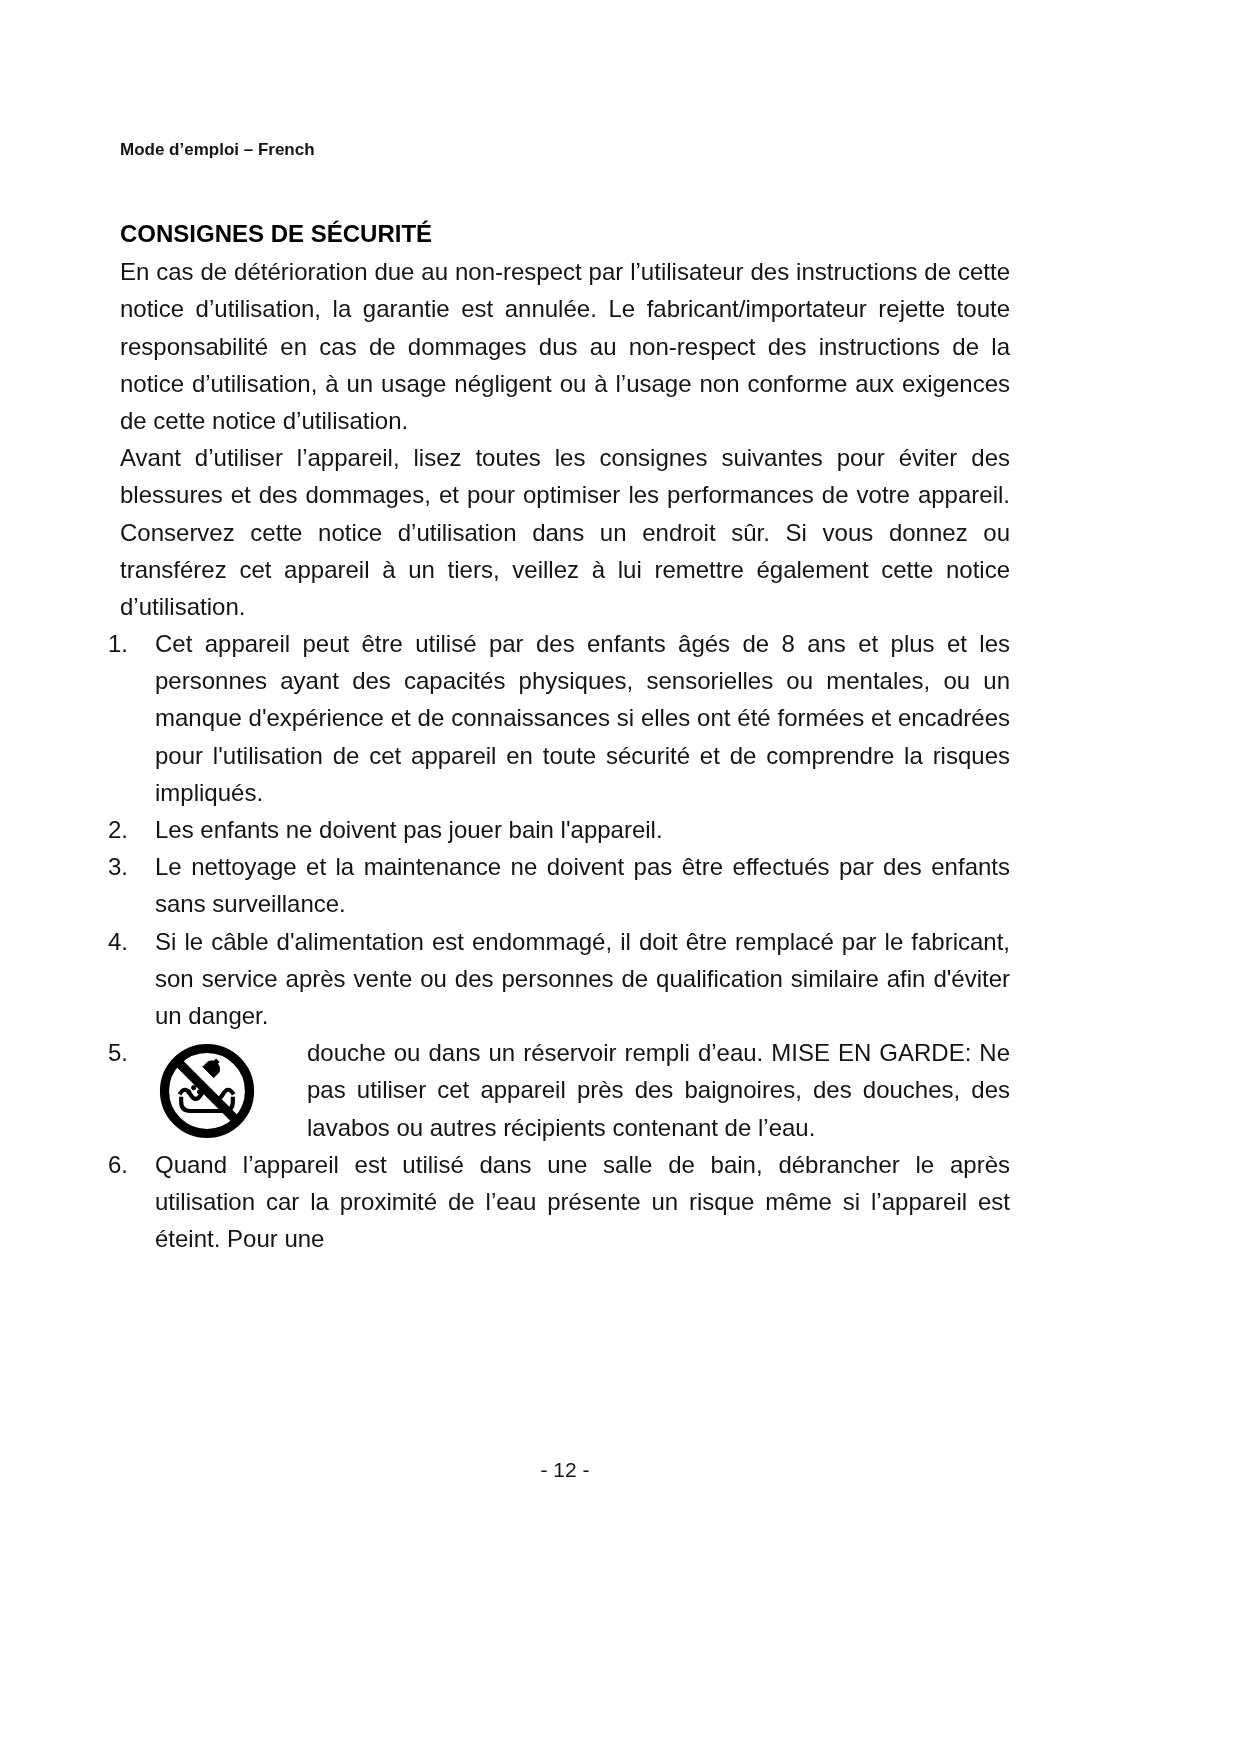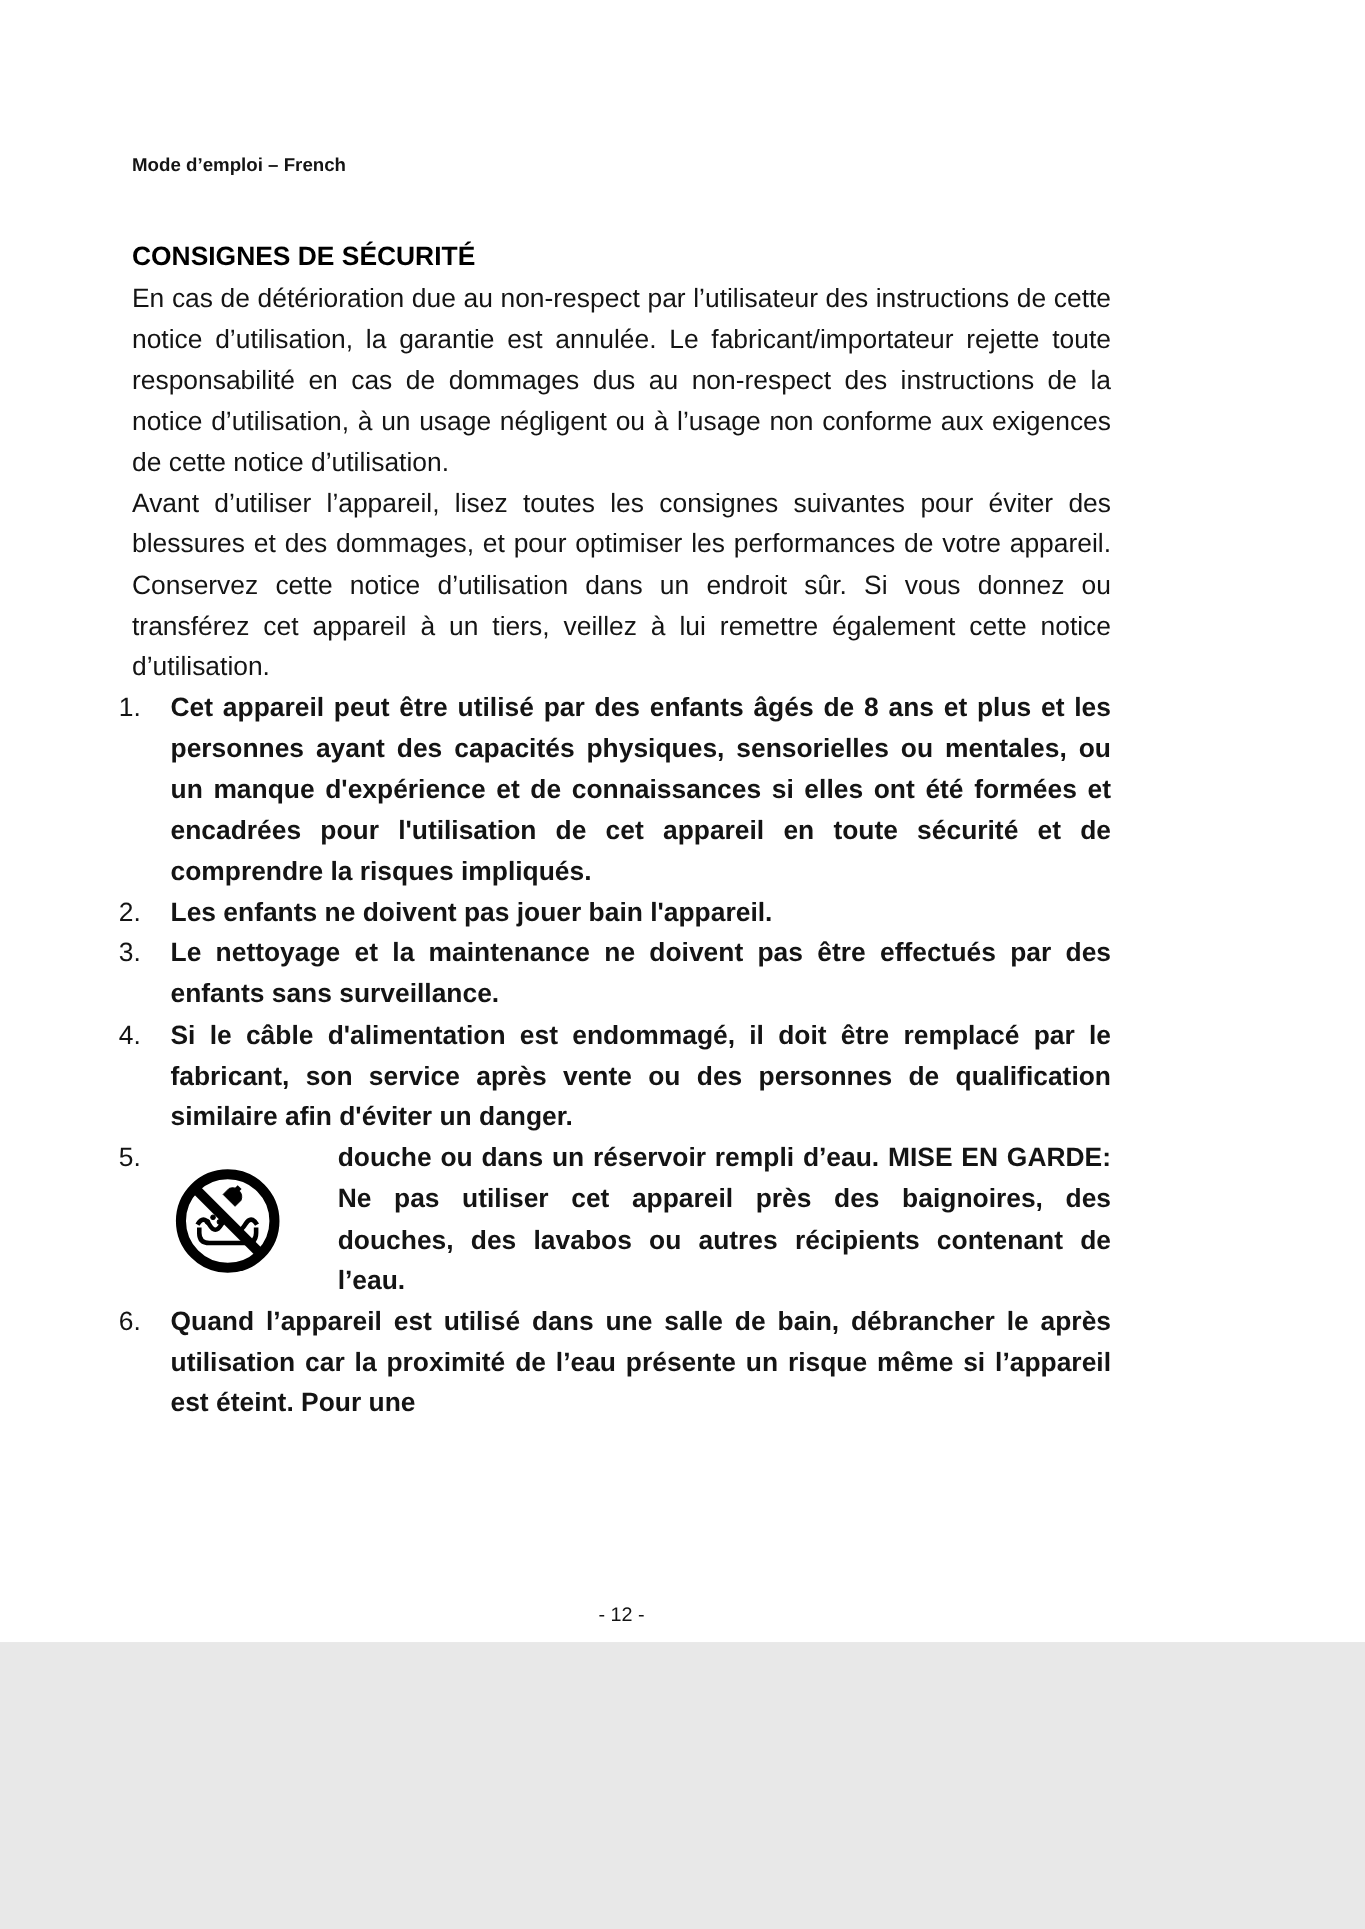--- a/index.html
+++ b/index.html
@@ -2,21 +2,21 @@
 <html><head>
 <meta charset="utf-8">
 <style>
   * { margin: 0; padding: 0; box-sizing: border-box; }
   html, body { background: #e8e8e8; }
   body { font-family: "Liberation Sans", sans-serif; }
 
   .page {
     position: relative;
     width: 1241px;
-    height: 1493px;
+    height: 1754px;
     margin: 0 auto;
     background: #ffffff;
     color: #141414;
     padding: 140px 231px 16px 120px;
     overflow: hidden;
   }
 
   .doc-header {
     font-size: 17px;
     font-weight: bold;
@@ -49,21 +49,20 @@
     flex-shrink: 0;
     font-size: 24px;
     line-height: 1.55;
   }
 
   .li-text {
     flex: 1;
     font-size: 24px;
     line-height: 1.55;
     text-align: justify;
-    font-weight: bold;
   }
 
   .force-justify {
     text-align: justify;
     text-align-last: justify;
   }
 
   .icon-row {
     display: flex;
     align-items: center;
@@ -81,21 +80,21 @@
     flex: 1;
     text-align: justify;
   }
 
   .page-number {
     position: absolute;
     top: 1458px;
     left: 120px;
     width: 890px;
     text-align: center;
-    font-size: 18px;
+    font-size: 21px;
     color: #141414;
   }
 </style>
 </head>
 <body>
 
 <div class="page">
 
   <div class="doc-header">Mode d’emploi – French</div>
 

